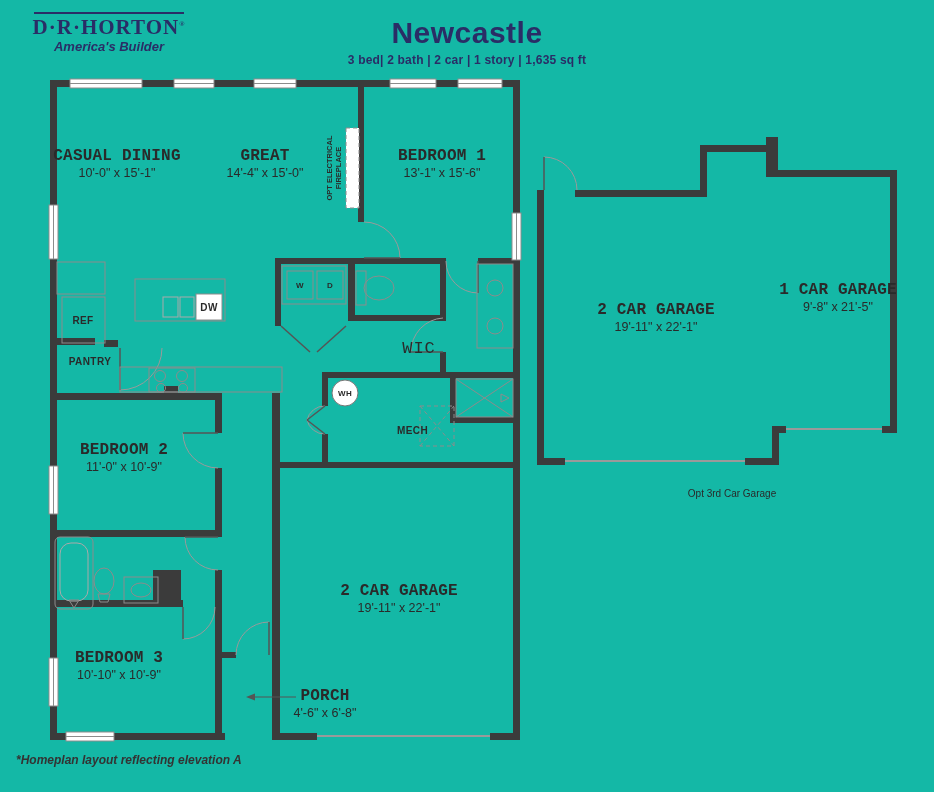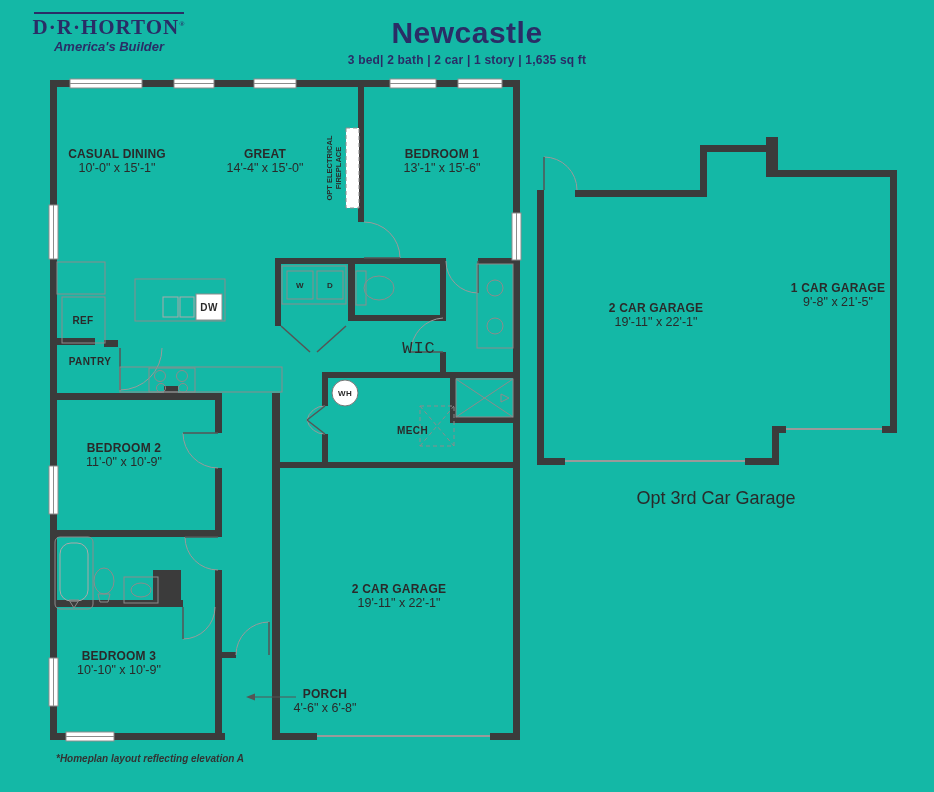--- a/index.html
+++ b/index.html
@@ -12,32 +12,32 @@
               letter-spacing:1px;line-height:1.05;}
   .logo-brand sup{font-size:7px;}
   .logo-tagline{font-family:Liberation Sans, sans-serif;font-style:italic;font-weight:bold;
                 font-size:13px;margin-top:1px;}
   .titleblock{position:absolute;left:0;right:0;top:16px;text-align:center;color:#2a2d66;}
   .plan-title{margin:0;font-size:30px;font-weight:bold;letter-spacing:.5px;}
   .plan-specs{font-size:12px;font-weight:bold;margin-top:3px;letter-spacing:.2px;}
   
   .room-label{position:absolute;transform:translateX(-50%);text-align:center;
               white-space:nowrap;line-height:1.12;}
-  .room-label .rname{font-size:12px;font-weight:bold;letter-spacing:.2px;display:block;}
+  .room-label .rname{font-size:16px;font-weight:bold;letter-spacing:.2px;display:block;font-family:Liberation Mono, monospace;}
   .room-label .rdims{font-size:12.5px;display:block;}
   .lbl-sm{position:absolute;transform:translate(-50%,-50%);font-size:10px;font-weight:bold;
           letter-spacing:.4px;white-space:nowrap;}
   .lbl-xs{font-size:8px;}
   .lbl-wic{position:absolute;transform:translate(-50%,-50%);font-size:17px;letter-spacing:1px;}
   .lbl-fireplace{position:absolute;left:334px;top:168px;width:74px;font-size:7.5px;
                  font-weight:bold;text-align:center;line-height:1.2;
                  transform:translate(-50%,-50%) rotate(-90deg);}
-  .caption{position:absolute;transform:translateX(-50%);font-size:18px;white-space:nowrap;}
-  .footnote{position:absolute;left:16px;top:753px;font-size:10px;font-style:italic;
-            font-weight:bold;color:#333;margin-left:40px;}
+  .caption{position:absolute;transform:translateX(-50%);font-size:10px;white-space:nowrap;margin-left:16px;}
+  .footnote{position:absolute;left:16px;top:753px;font-size:12px;font-style:italic;
+            font-weight:bold;color:#333;}
   svg{position:absolute;left:0;top:0;}
 </style>
 </head>
 <body>
 
 <div class="stage">
 
   <div class="logo">
     <div class="logo-rule"></div>
     <div class="logo-brand"><span>D·R·HORTON</span><sup>®</sup></div>

